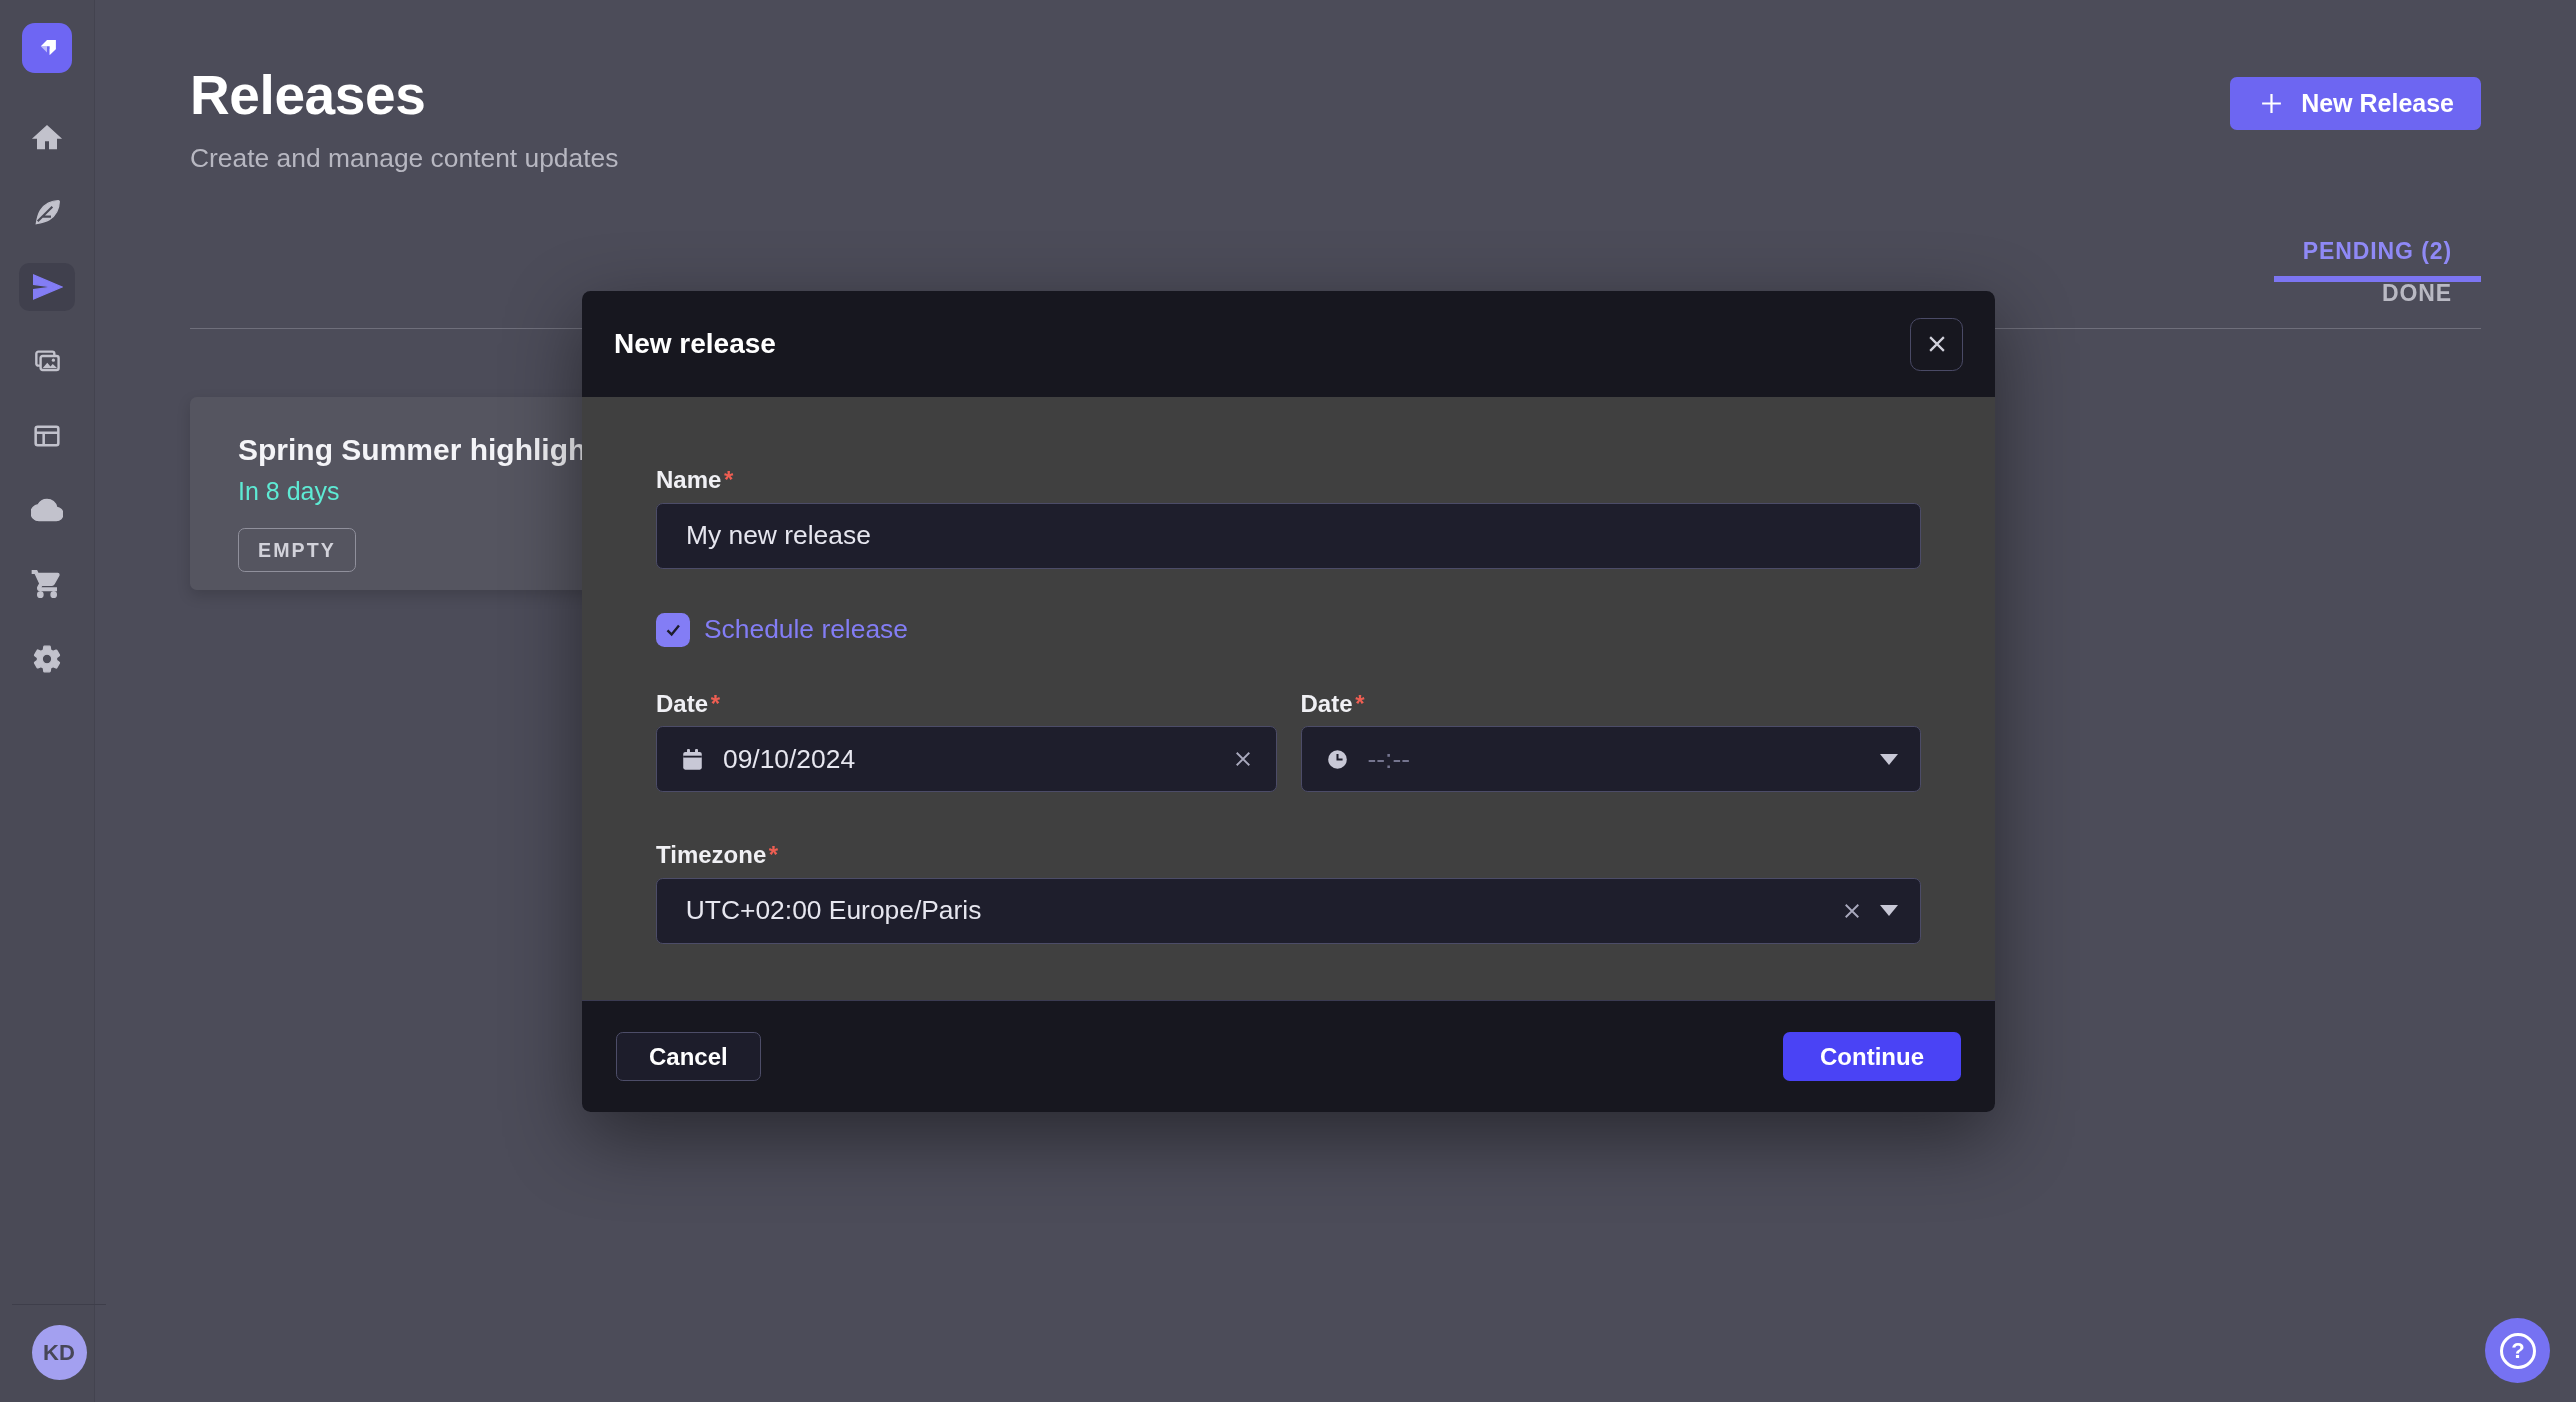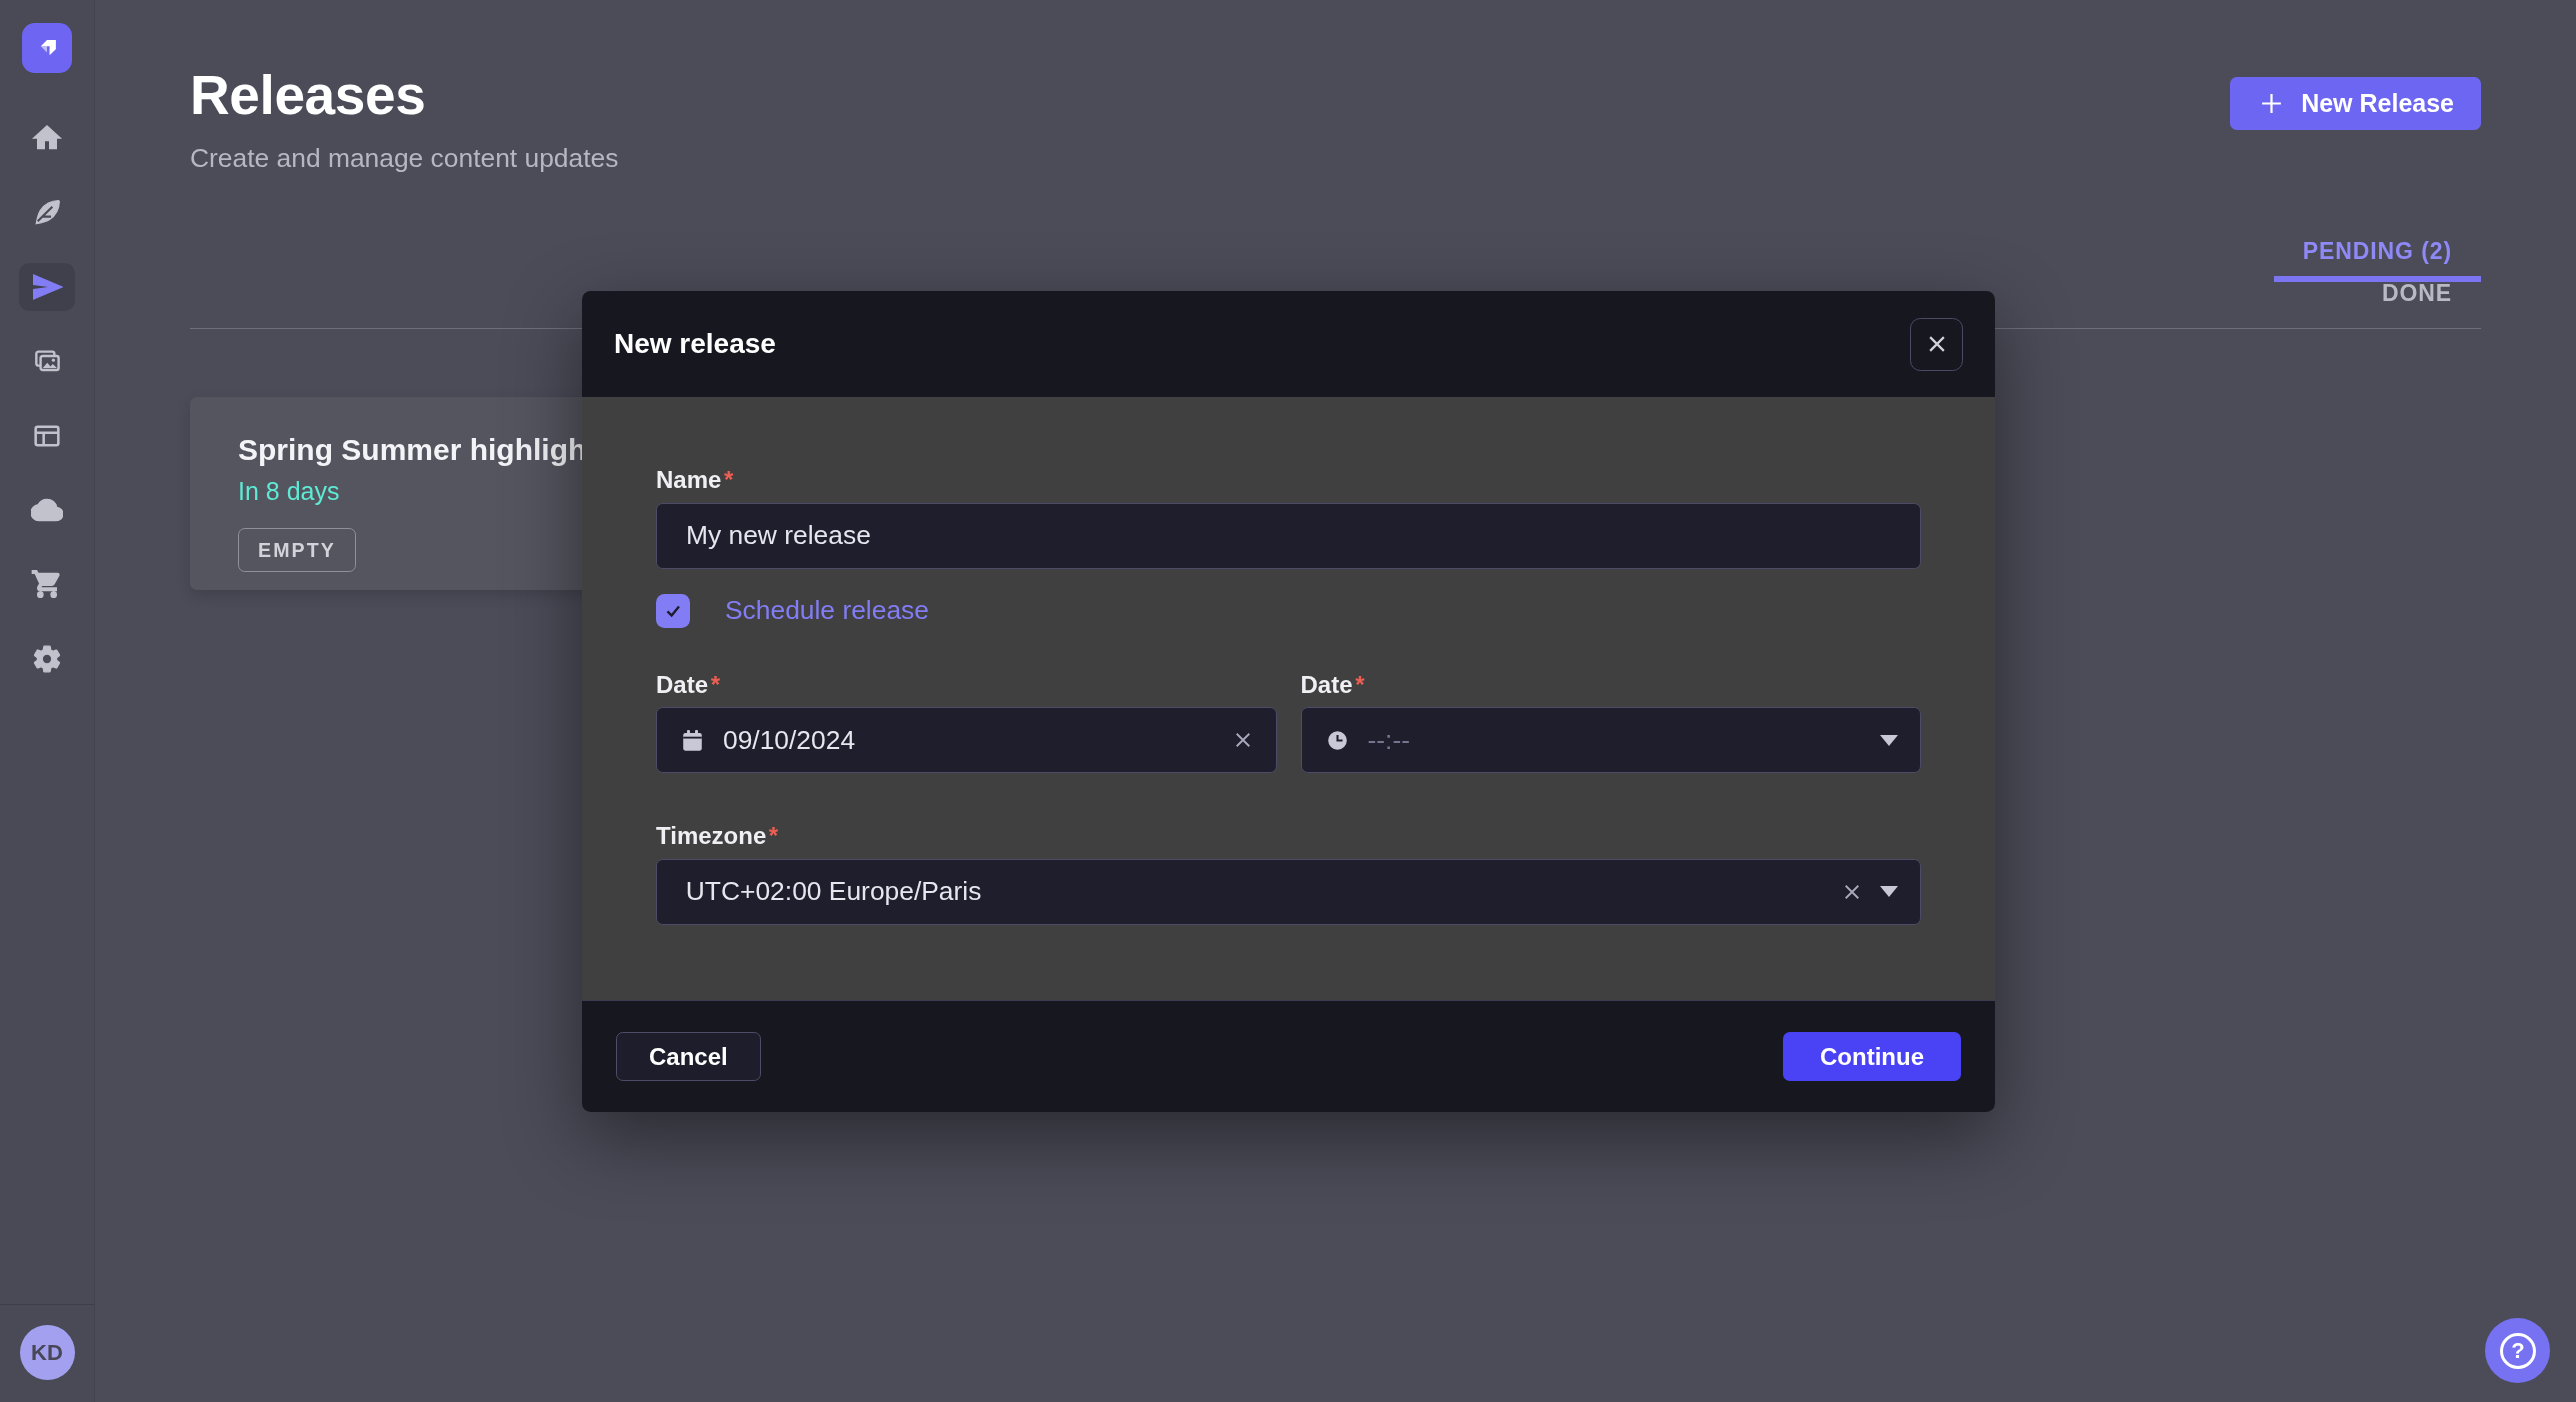--- a/index.html
+++ b/index.html
@@ -29,21 +29,21 @@
   .nav-item {
     width: 56px; height: 48px; margin-bottom: 26.4px;
     background: transparent; border: none; border-radius: 10.2px;
     display: flex; align-items: center; justify-content: center;
     cursor: pointer;
   }
   .nav-item svg { width: 32px; height: 32px; }
   .nav-item .ic { fill: #c2c2cc; stroke: #c2c2cc; }
   .nav-item.active { background: #40404d; }
   .nav-item.active .ic { fill: #837df5; stroke: #837df5; }
-  .sidebar-bottom { position: absolute; bottom: 0; left: 0; width: 100%; }
+  .sidebar-bottom { position: absolute; bottom: 0; left: 12px; width: 100%; }
   .sidebar-divider { width: 100%; height: 1.7px; background: #3e3e4a; }
   .avatar {
     margin: 19.6px auto 22px; display: flex; align-items: center; justify-content: center;
     width: 55px; height: 55px; border-radius: 50%; border: none;
     background: #a3a0f0; color: #474757; font-weight: 700; font-size: 22px;
     font-family: inherit; cursor: pointer;
   }
 
   
   .main { flex: 1; padding: 0 95px; position: relative; }
@@ -111,21 +111,21 @@
     display: flex; align-items: center; padding: 0 22px; gap: 17px;
   }
   .input-shell input {
     flex: 1; min-width: 0; background: transparent; border: none; outline: none;
     color: #e6e6ef; font-size: 26.4px; font-family: inherit;
   }
   .input-shell input::placeholder { color: #75758f; }
   .combobox-value { flex: 1; color: #e6e6ef; font-size: 26.4px; padding-left: 6.8px; }
   .icon-btn { background: none; border: none; display: flex; align-items: center; justify-content: center; cursor: pointer; padding: 0; }
   .caret { width: 0; height: 0; border-left: 9.4px solid transparent; border-right: 9.4px solid transparent; border-top: 11px solid #c8c8d6; cursor: pointer; }
-  .checkbox-row { margin-top: 25px; display: flex; align-items: center; gap: 35px; }
+  .checkbox-row { margin-top: 44px; display: flex; align-items: center; gap: 14px; }
   .checkbox {
     width: 34px; height: 34px; border-radius: 8.5px; background: #837df5;
     display: flex; align-items: center; justify-content: center; cursor: pointer; border: none;
   }
   .checkbox-label { color: #837df5; font-size: 26.4px; cursor: pointer; }
   .row-2col { margin-top: 42px; display: flex; gap: 24px; }
   .col { flex: 1; min-width: 0; }
   .field-tz { margin-top: 48px; }
   .modal-footer {
     height: 112px; flex-shrink: 0; background: #17171f; border-top: 1.7px solid #3b3b52;

